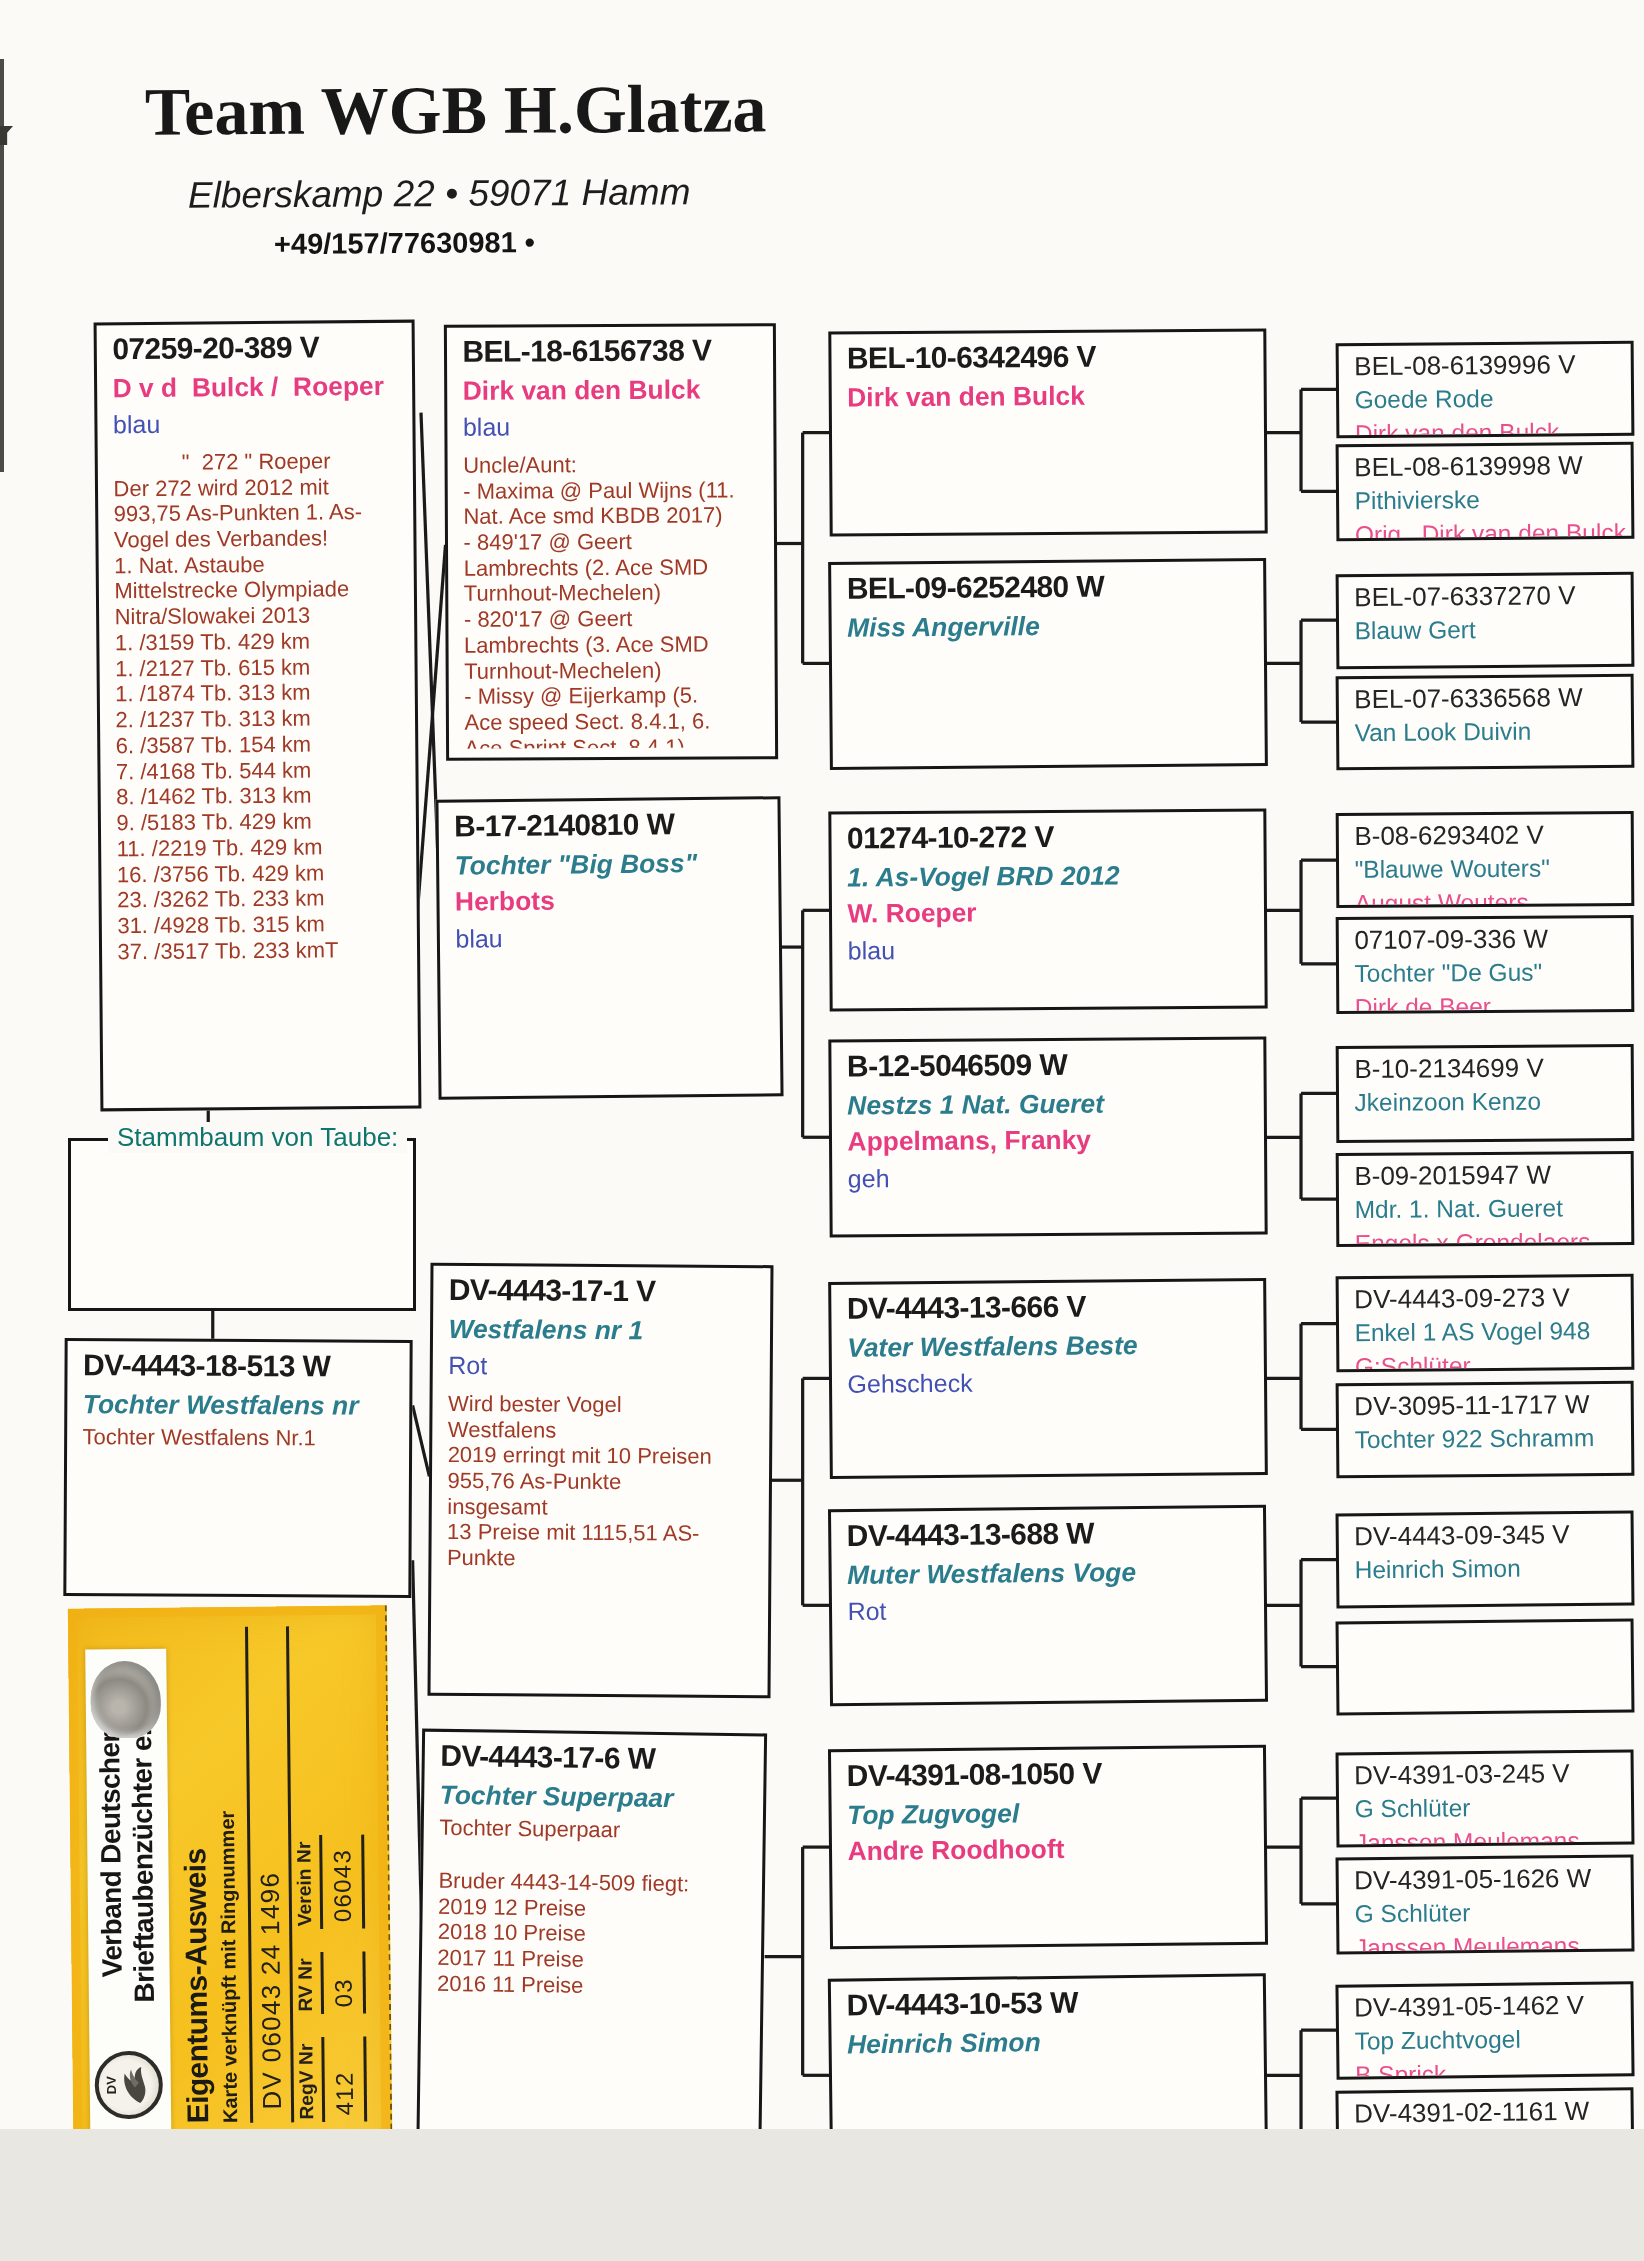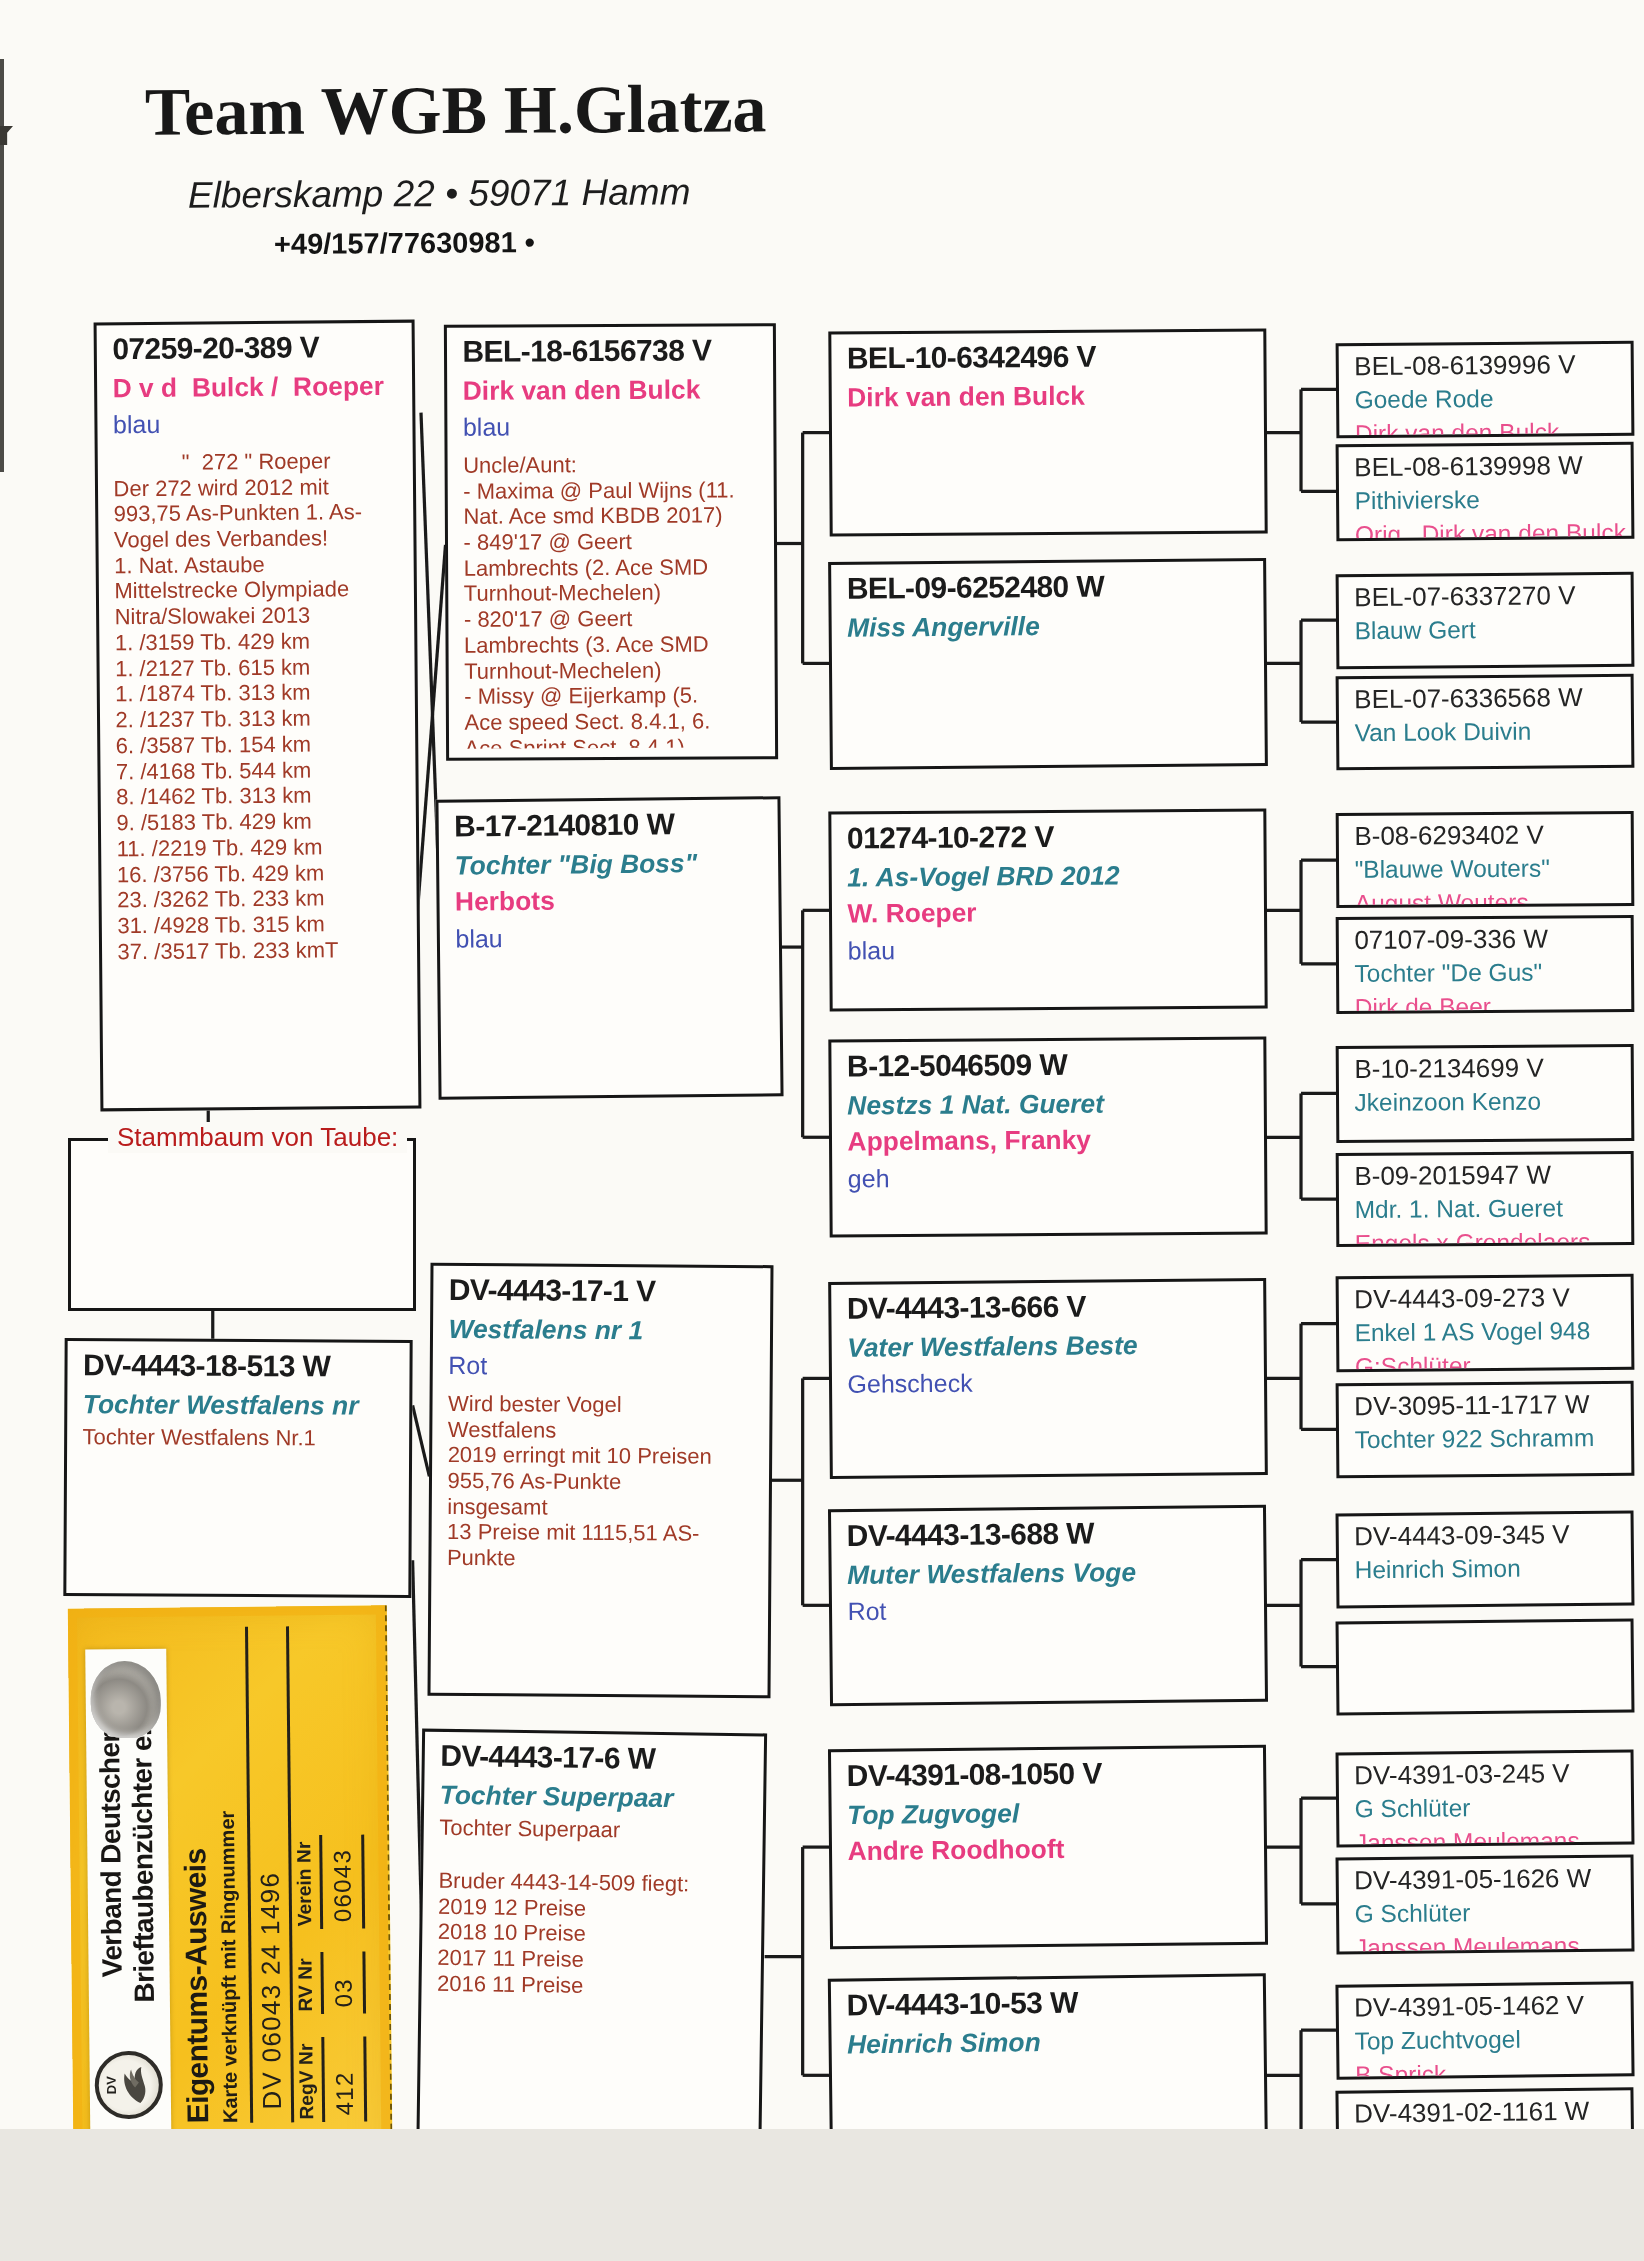--- a/index.html
+++ b/index.html
@@ -23,21 +23,21 @@
   .ln.t {font-style:italic;font-weight:bold;font-size:26.4px;line-height:1.28;color:#2b7d8d;margin-bottom:2.6px;}
   .ln.tl{font-size:24.5px;line-height:1.33;color:#2b7d8d;margin-bottom:1.3px;}
   .ln.p {font-weight:bold;font-size:26.4px;line-height:1.28;color:#e73c80;margin-bottom:2.6px;}
   .ln.pl{font-size:24.5px;line-height:1.33;color:#e94f8d;}
   .ln.b {font-size:25px;line-height:1.3;color:#4251b2;margin-bottom:9px;}
   .ln.n {font-size:22px;line-height:1.17;color:#a03a27;}
   .ln.nc{font-size:22px;line-height:1.17;color:#a03a27;text-align:center;white-space:pre;}
   .ln.gap{height:27px;}
   .ln.clip{font-size:22px;color:#a03a27;height:13.5px;overflow:hidden;}
   .legend{position:absolute;left:37px;top:-19.3px;background:#fbfaf6;padding:0 9px;
-          font-size:26px;color:#b91c1c;white-space:nowrap;text-align:center;}
+          font-size:26px;color:#0f766e;white-space:nowrap;text-align:center;}
   
   #wires{position:absolute;left:0;top:0;}
   
   .card{position:absolute;left:71px;top:1607px;width:317px;height:613px;background:
         linear-gradient(135deg,#f3b91c 0%,#f7c829 30%,#f6c01e 60%,#f9cf43 100%);
         transform:rotate(-0.6deg);border-right:2.6px dashed #6e5608;border-bottom:1.9px dashed #8a6d0a;
         box-shadow:inset 0 0 0 9px rgba(243,176,18,.65), inset 0 0 39px rgba(215,150,10,.35);}
   .card-inner{position:absolute;left:0;top:0;width:613px;height:317px;
               transform:translateY(613px) rotate(-90deg);transform-origin:0 0;}
   .card-banner{position:absolute;left:76px;top:17px;width:496px;height:81px;background:#fdfdfa;

